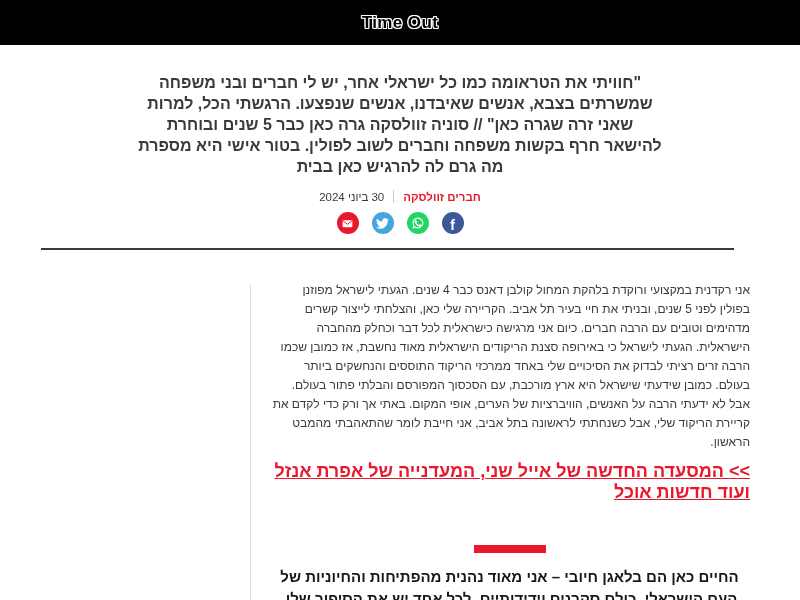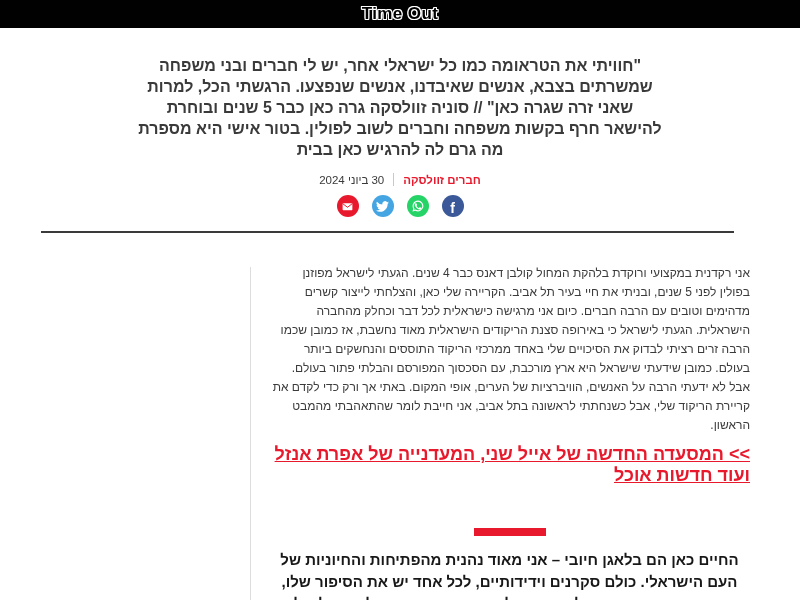--- a/index.html
+++ b/index.html
@@ -2,21 +2,21 @@
 <html lang="he"><head>
 <meta charset="utf-8">
 <style>
   html,body{margin:0;padding:0;}
   body{
     width:800px;height:600px;overflow:hidden;background:#fff;
     font-family:"Liberation Sans","DejaVu Sans",sans-serif;
     -webkit-font-smoothing:antialiased;
   }
   
-  .topbar{height:28px;background:#010101;display:flex;align-items:center;justify-content:center;}
+  .topbar{height:45px;background:#010101;display:flex;align-items:center;justify-content:center;}
   .logo{
     font-size:17px;font-weight:800;letter-spacing:.4px;color:#000;font-style:normal;
     text-shadow:-1px -1px 0 #fff,1px -1px 0 #fff,-1px 1px 0 #fff,1px 1px 0 #fff,
                 0 -1px 0 #fff,0 1px 0 #fff,-1px 0 0 #fff,1px 0 0 #fff;
     cursor:pointer;user-select:none;
   }
   
   .headline{
     width:525px;margin:27px auto 0;direction:rtl;text-align:center;
     font-size:16px;line-height:21px;font-weight:700;color:#3a3a3a;

